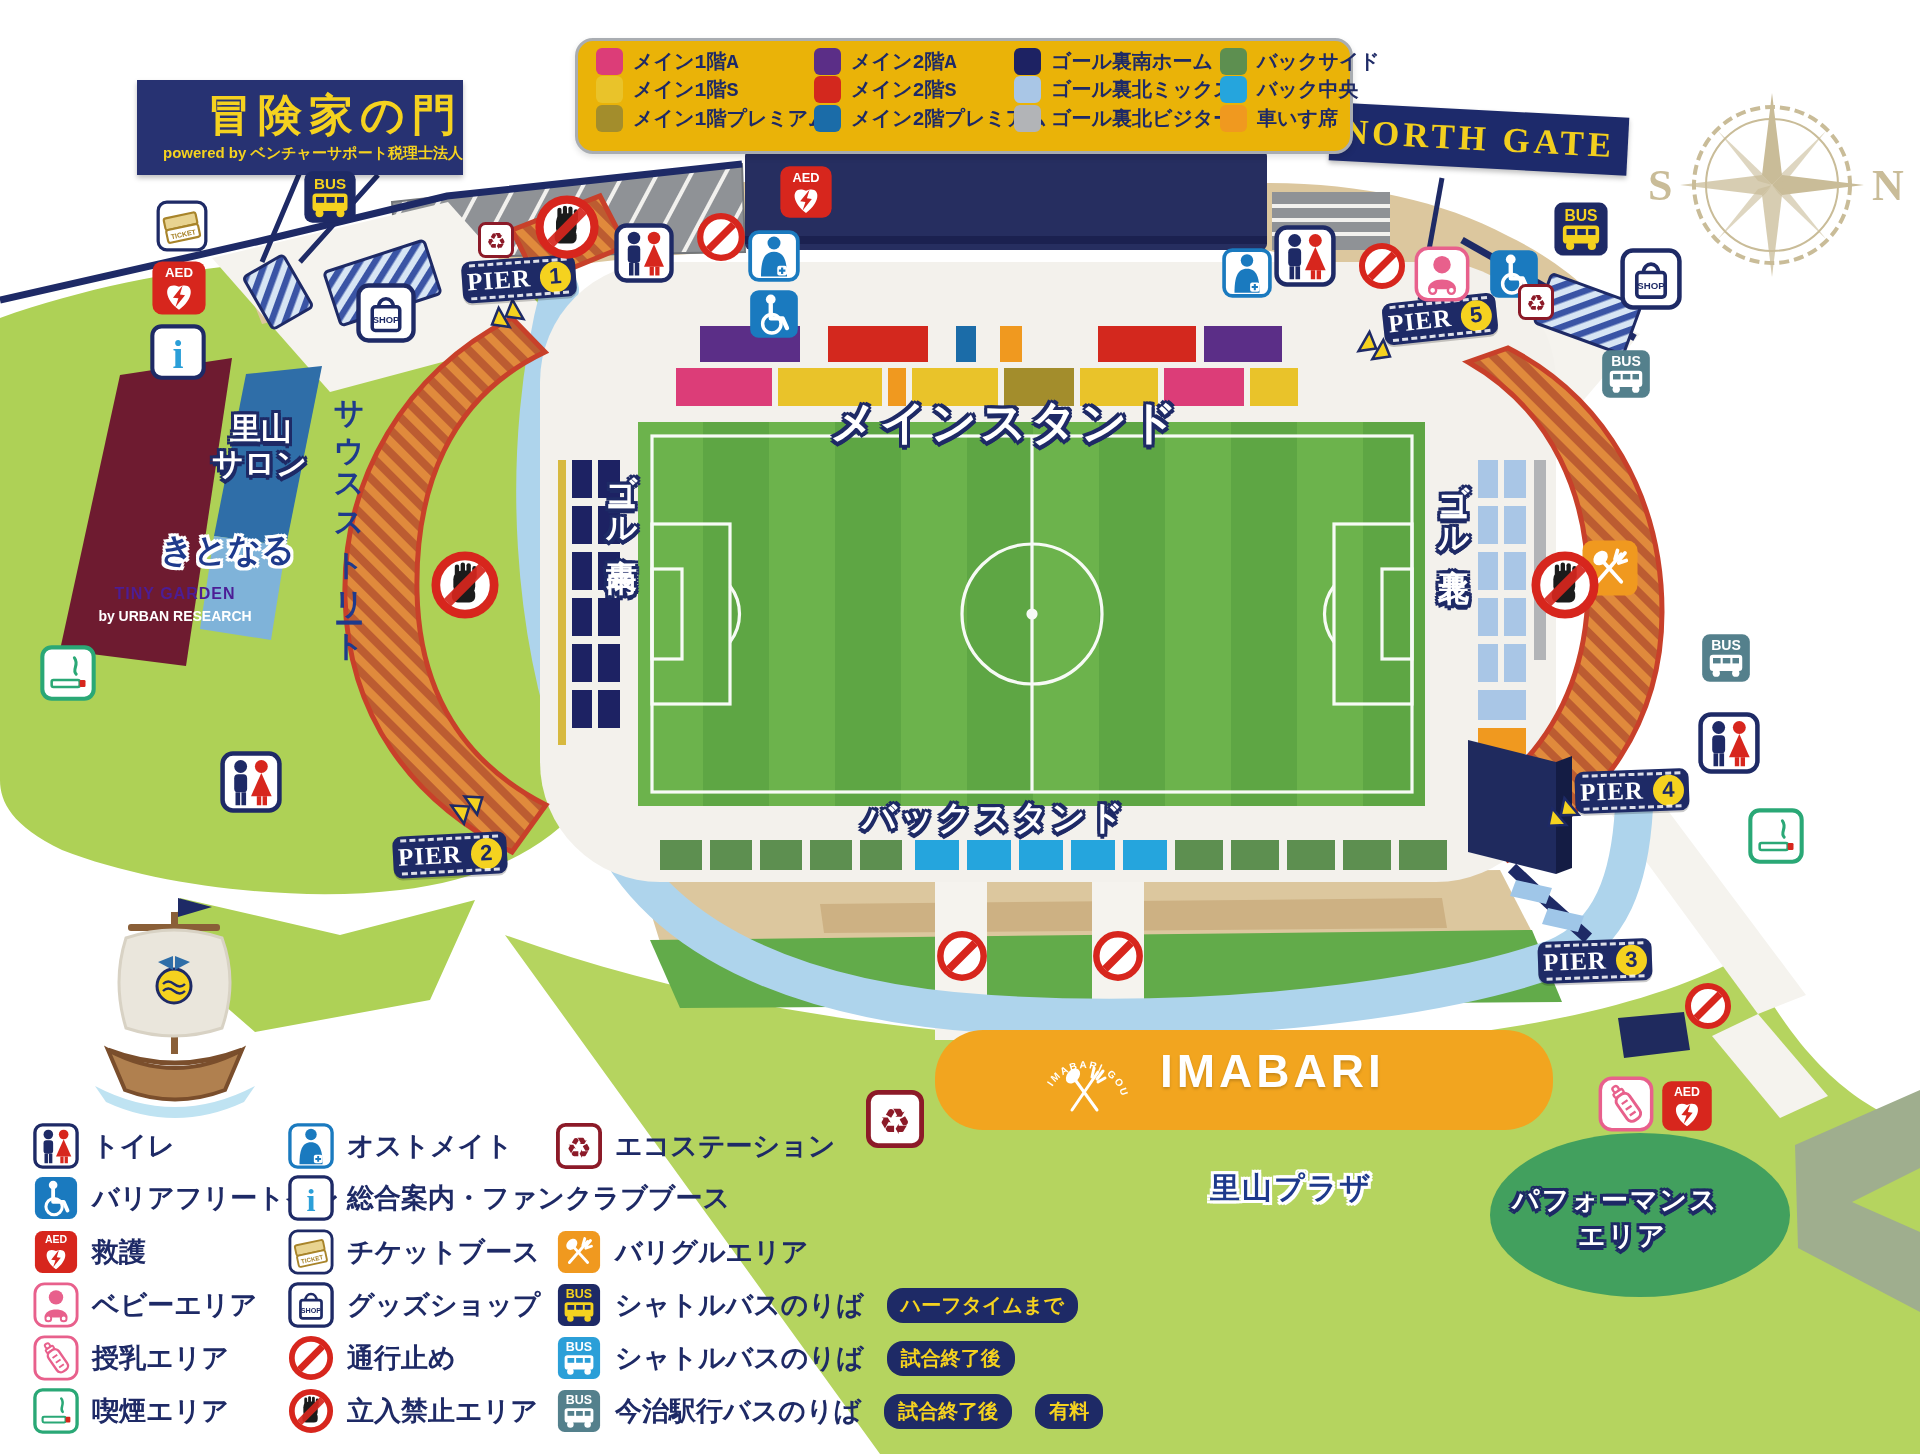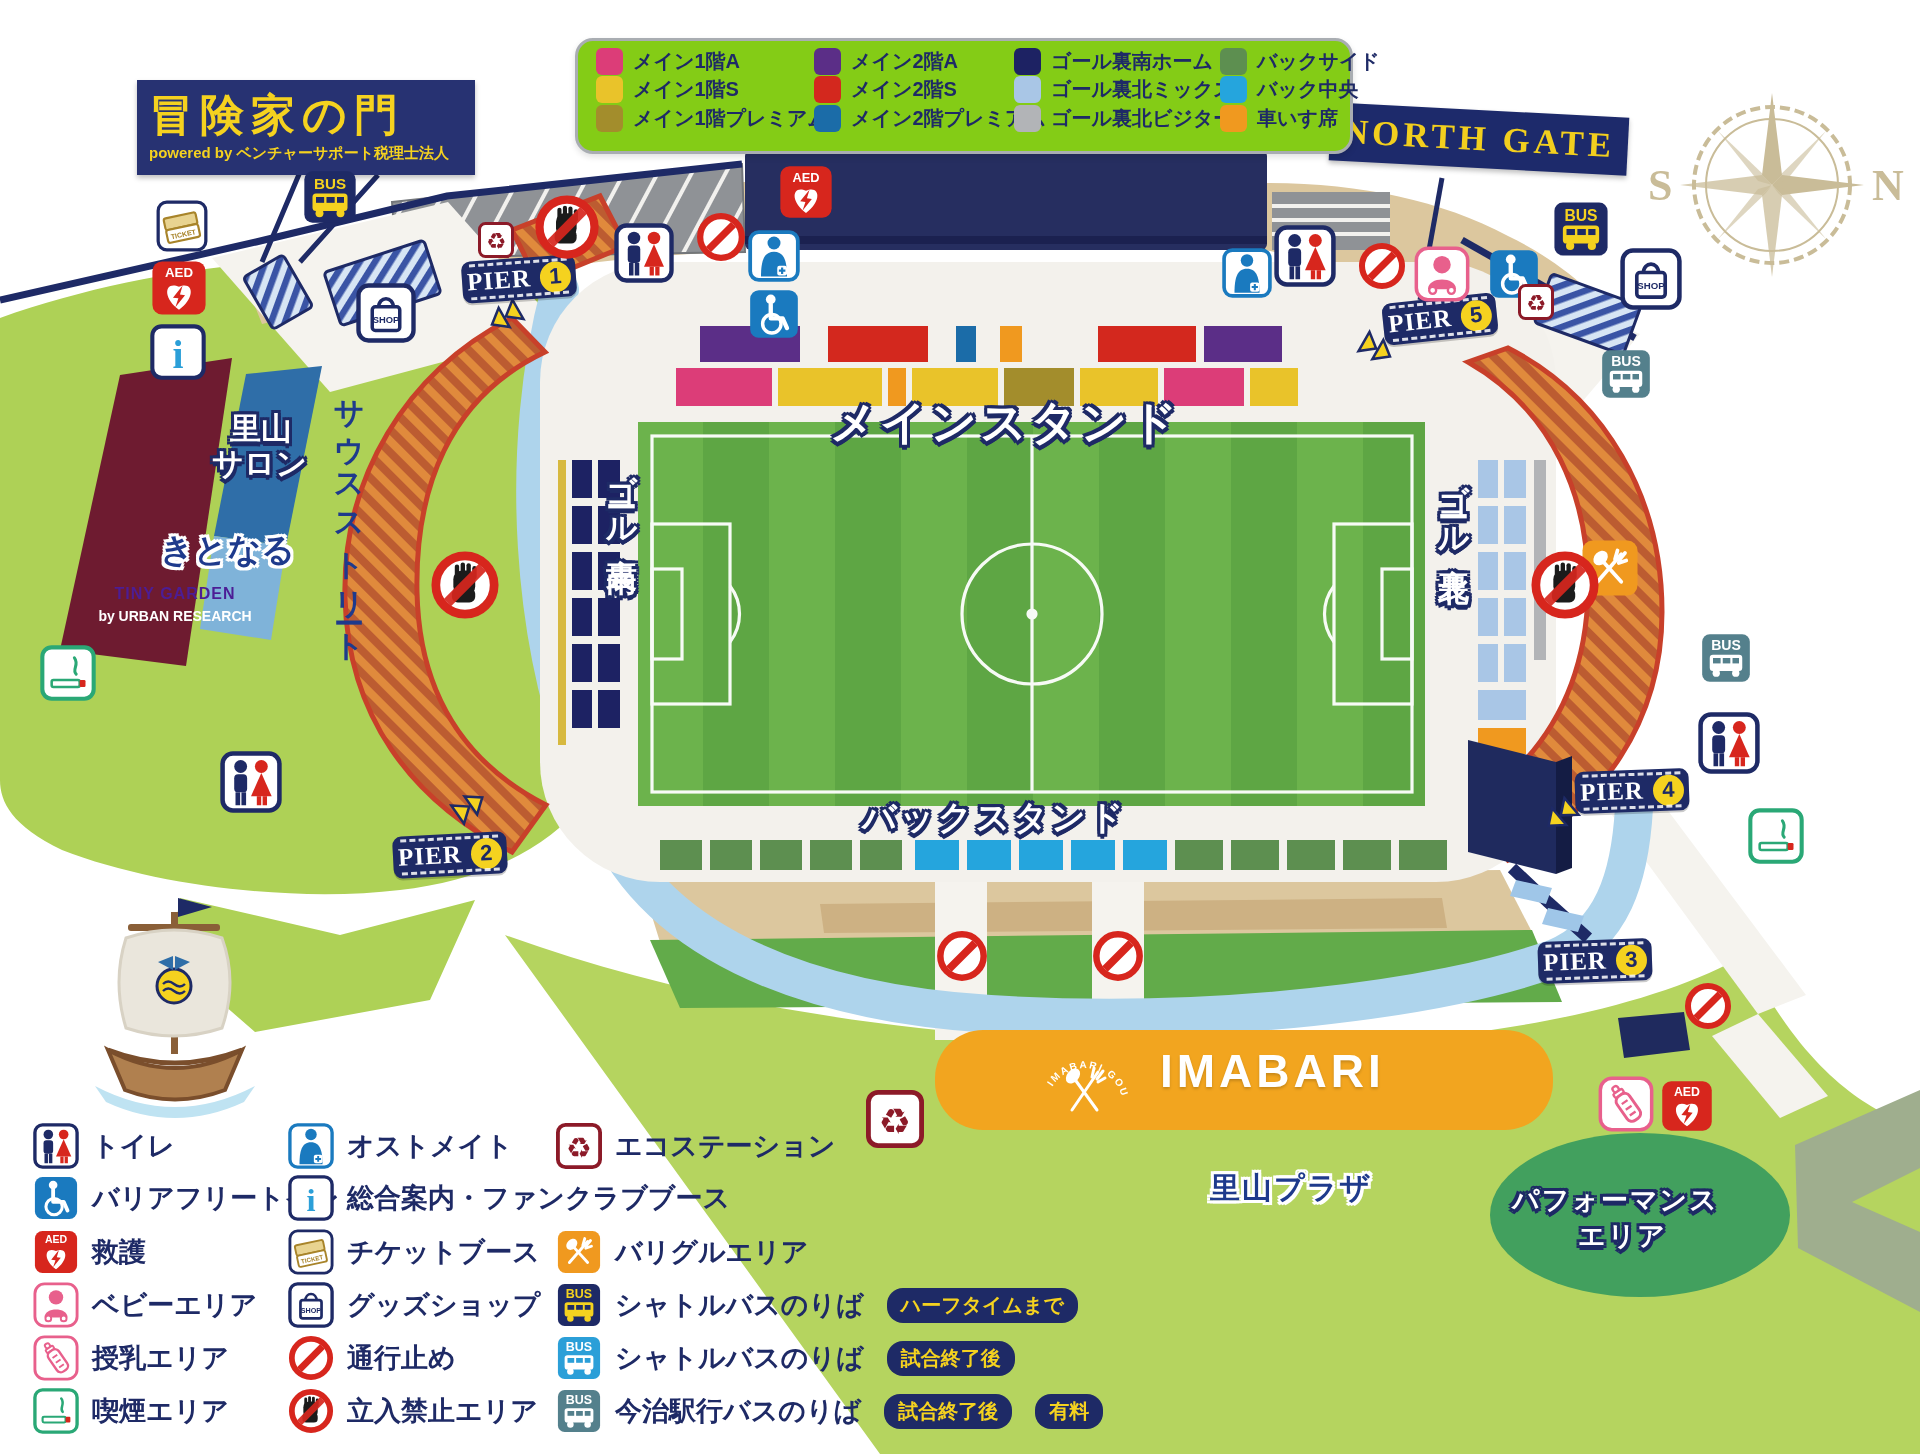--- a/index.html
+++ b/index.html
@@ -10,31 +10,31 @@
   .mi svg{display:block;width:100%;height:100%;}
   
   .ol-w{color:#fff;font-weight:bold;
     text-shadow:-3px -3px 0 #1e2a66,3px -3px 0 #1e2a66,-3px 3px 0 #1e2a66,3px 3px 0 #1e2a66,
       0 -3px 0 #1e2a66,0 3px 0 #1e2a66,-3px 0 0 #1e2a66,3px 0 0 #1e2a66,0 5px 0 #1e2a66;}
   .ol-n{color:#1e3a8c;font-weight:bold;
     text-shadow:-3px -3px 0 #fff,3px -3px 0 #fff,-3px 3px 0 #fff,3px 3px 0 #fff,
       0 -3px 0 #fff,0 3px 0 #fff,-3px 0 0 #fff,3px 0 0 #fff;}
   .vert{writing-mode:vertical-rl;letter-spacing:4px;}
   
-  .legend-box{left:575px;top:38px;width:778px;height:116px;background:#84cc16;
+  .legend-box{left:575px;top:38px;width:778px;height:116px;background:#eab308;
     border:3px solid #a9adb2;border-radius:18px;box-shadow:0 3px 6px rgba(0,0,0,.12);
     display:grid;grid-template-columns:218px 200px 206px 1fr;grid-auto-rows:1fr;
-    align-items:center;padding:6px 10px 18px 18px;box-sizing:border-box;}
+    align-items:center;padding:6px 10px 18px 18px;box-sizing:border-box;font-family:Liberation Mono, monospace;}
   .lg-item{display:flex;align-items:center;gap:10px;}
   .lg-sw{width:27px;height:27px;border-radius:6px;flex:0 0 27px;}
   .lg-lb{font-size:20px;font-weight:bold;color:#1e2a66;white-space:nowrap;}
   
   .banner{left:137px;top:80px;width:326px;height:95px;background:#273272;
     box-shadow:0 3px 5px rgba(0,0,0,.25);display:flex;flex-direction:column;
-    align-items:flex-start;justify-content:center;padding-left:12px;}
+    align-items:flex-end;justify-content:center;}
   .banner .t{color:#f5d21f;font-size:44px;font-weight:bold;letter-spacing:7px;line-height:1;}
   .banner .s{color:#f5d21f;font-size:15px;font-weight:bold;margin-top:7px;}
   .ngate{left:1330px;top:110px;width:298px;height:58px;background:#1d2a6b;
     transform:rotate(3deg);display:flex;align-items:center;justify-content:center;
     box-shadow:0 3px 5px rgba(0,0,0,.25);}
   .ngate span{font-family:"Liberation Serif",serif;font-weight:bold;color:#f2cf1e;
     font-size:35px;letter-spacing:4px;}
   
   .pier{position:absolute;width:114px;height:42px;background:#1e2a66;border-radius:9px;
     display:flex;align-items:center;justify-content:center;gap:9px;

